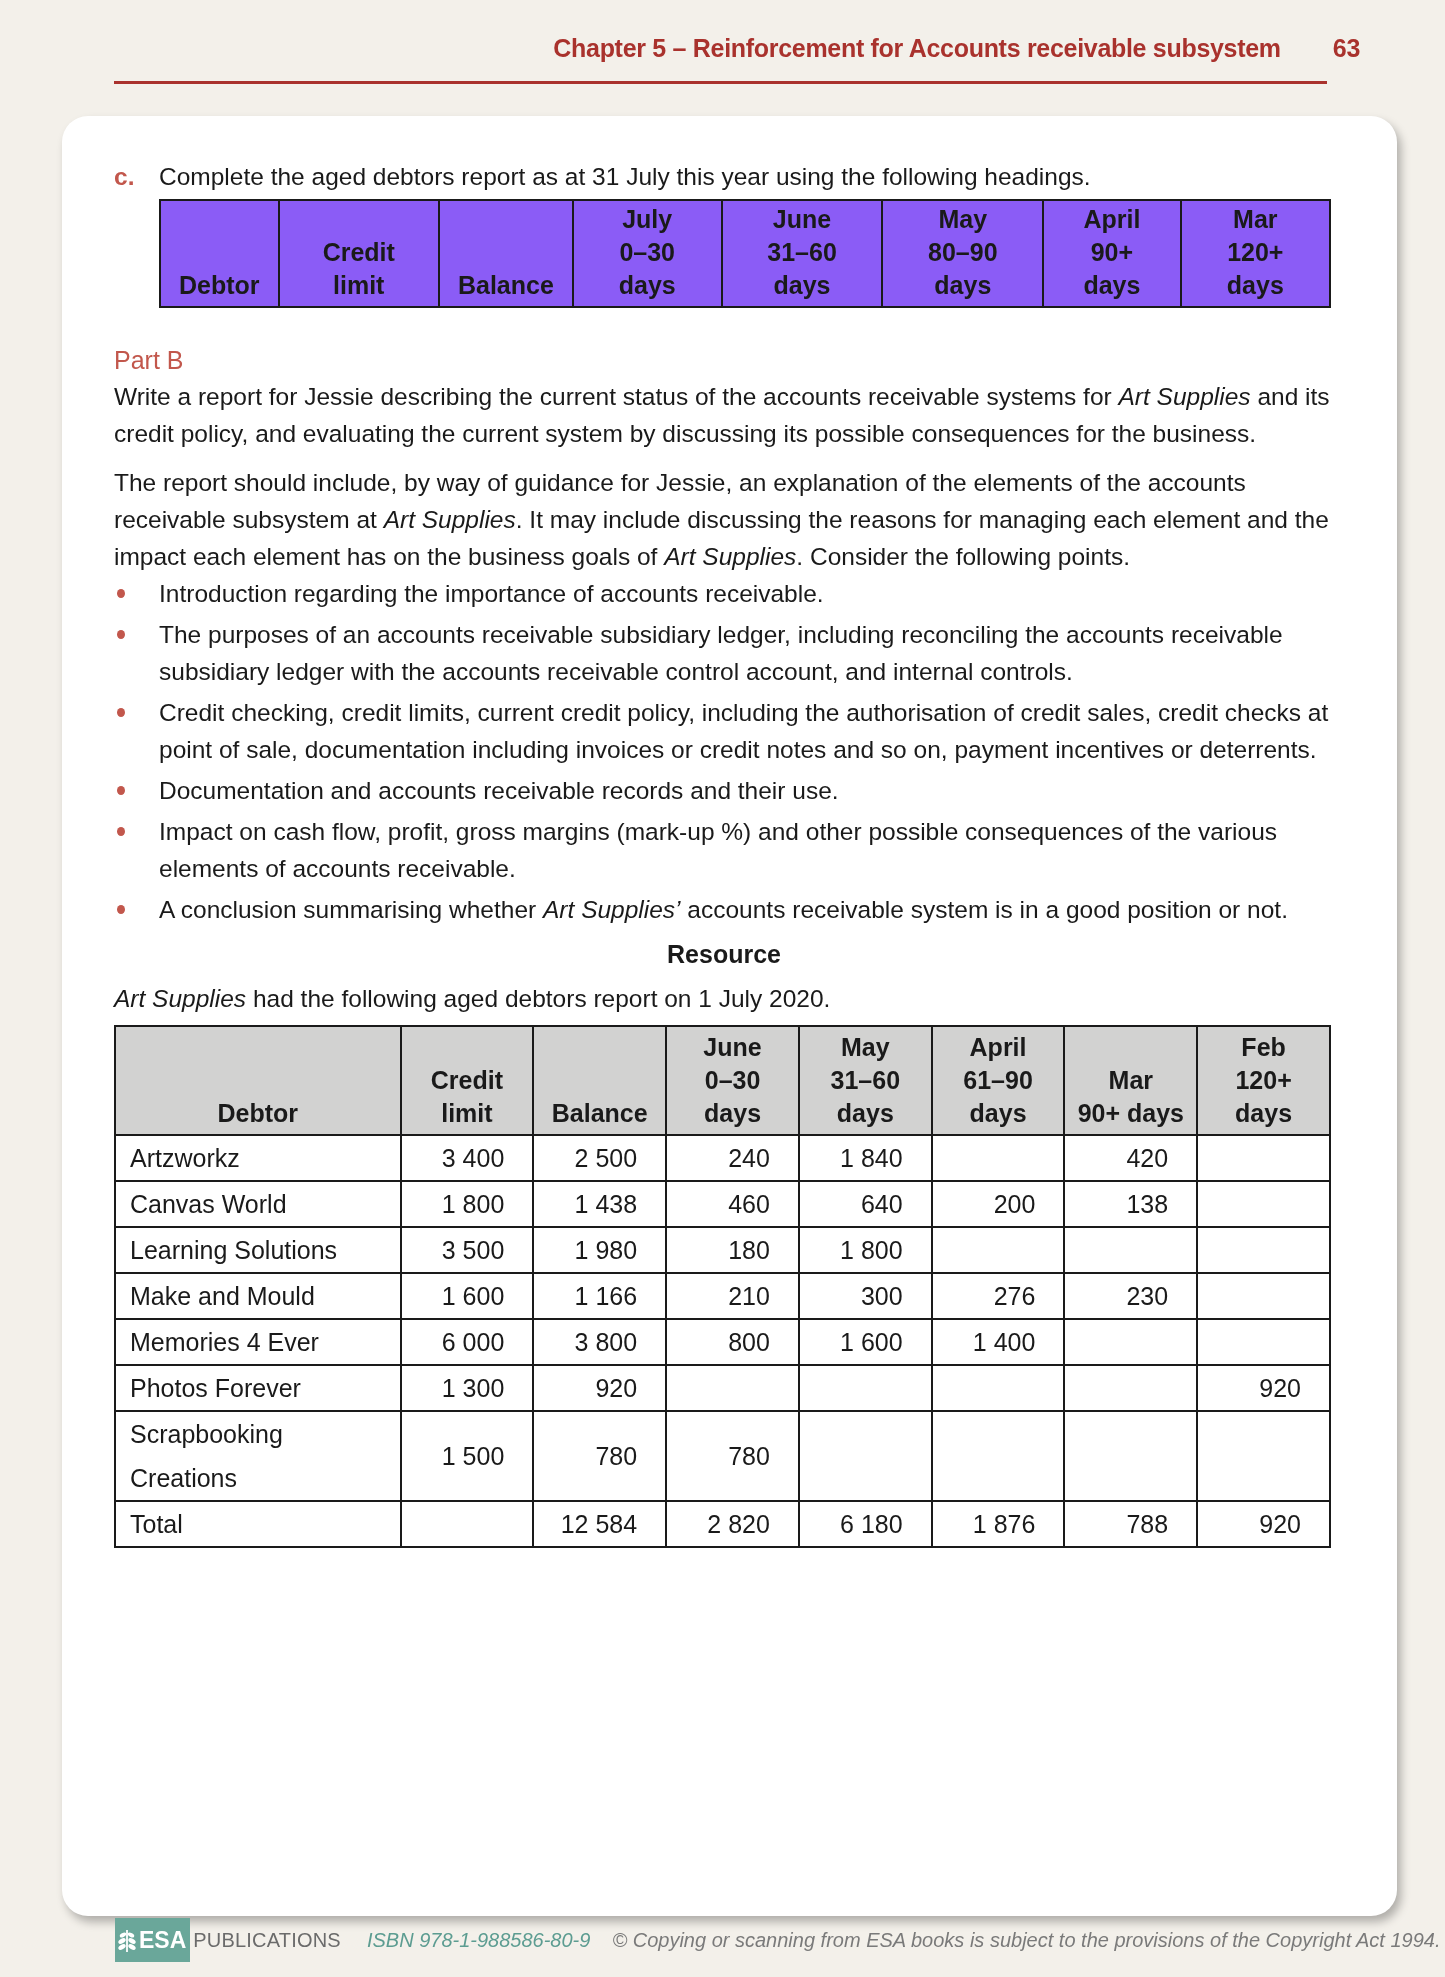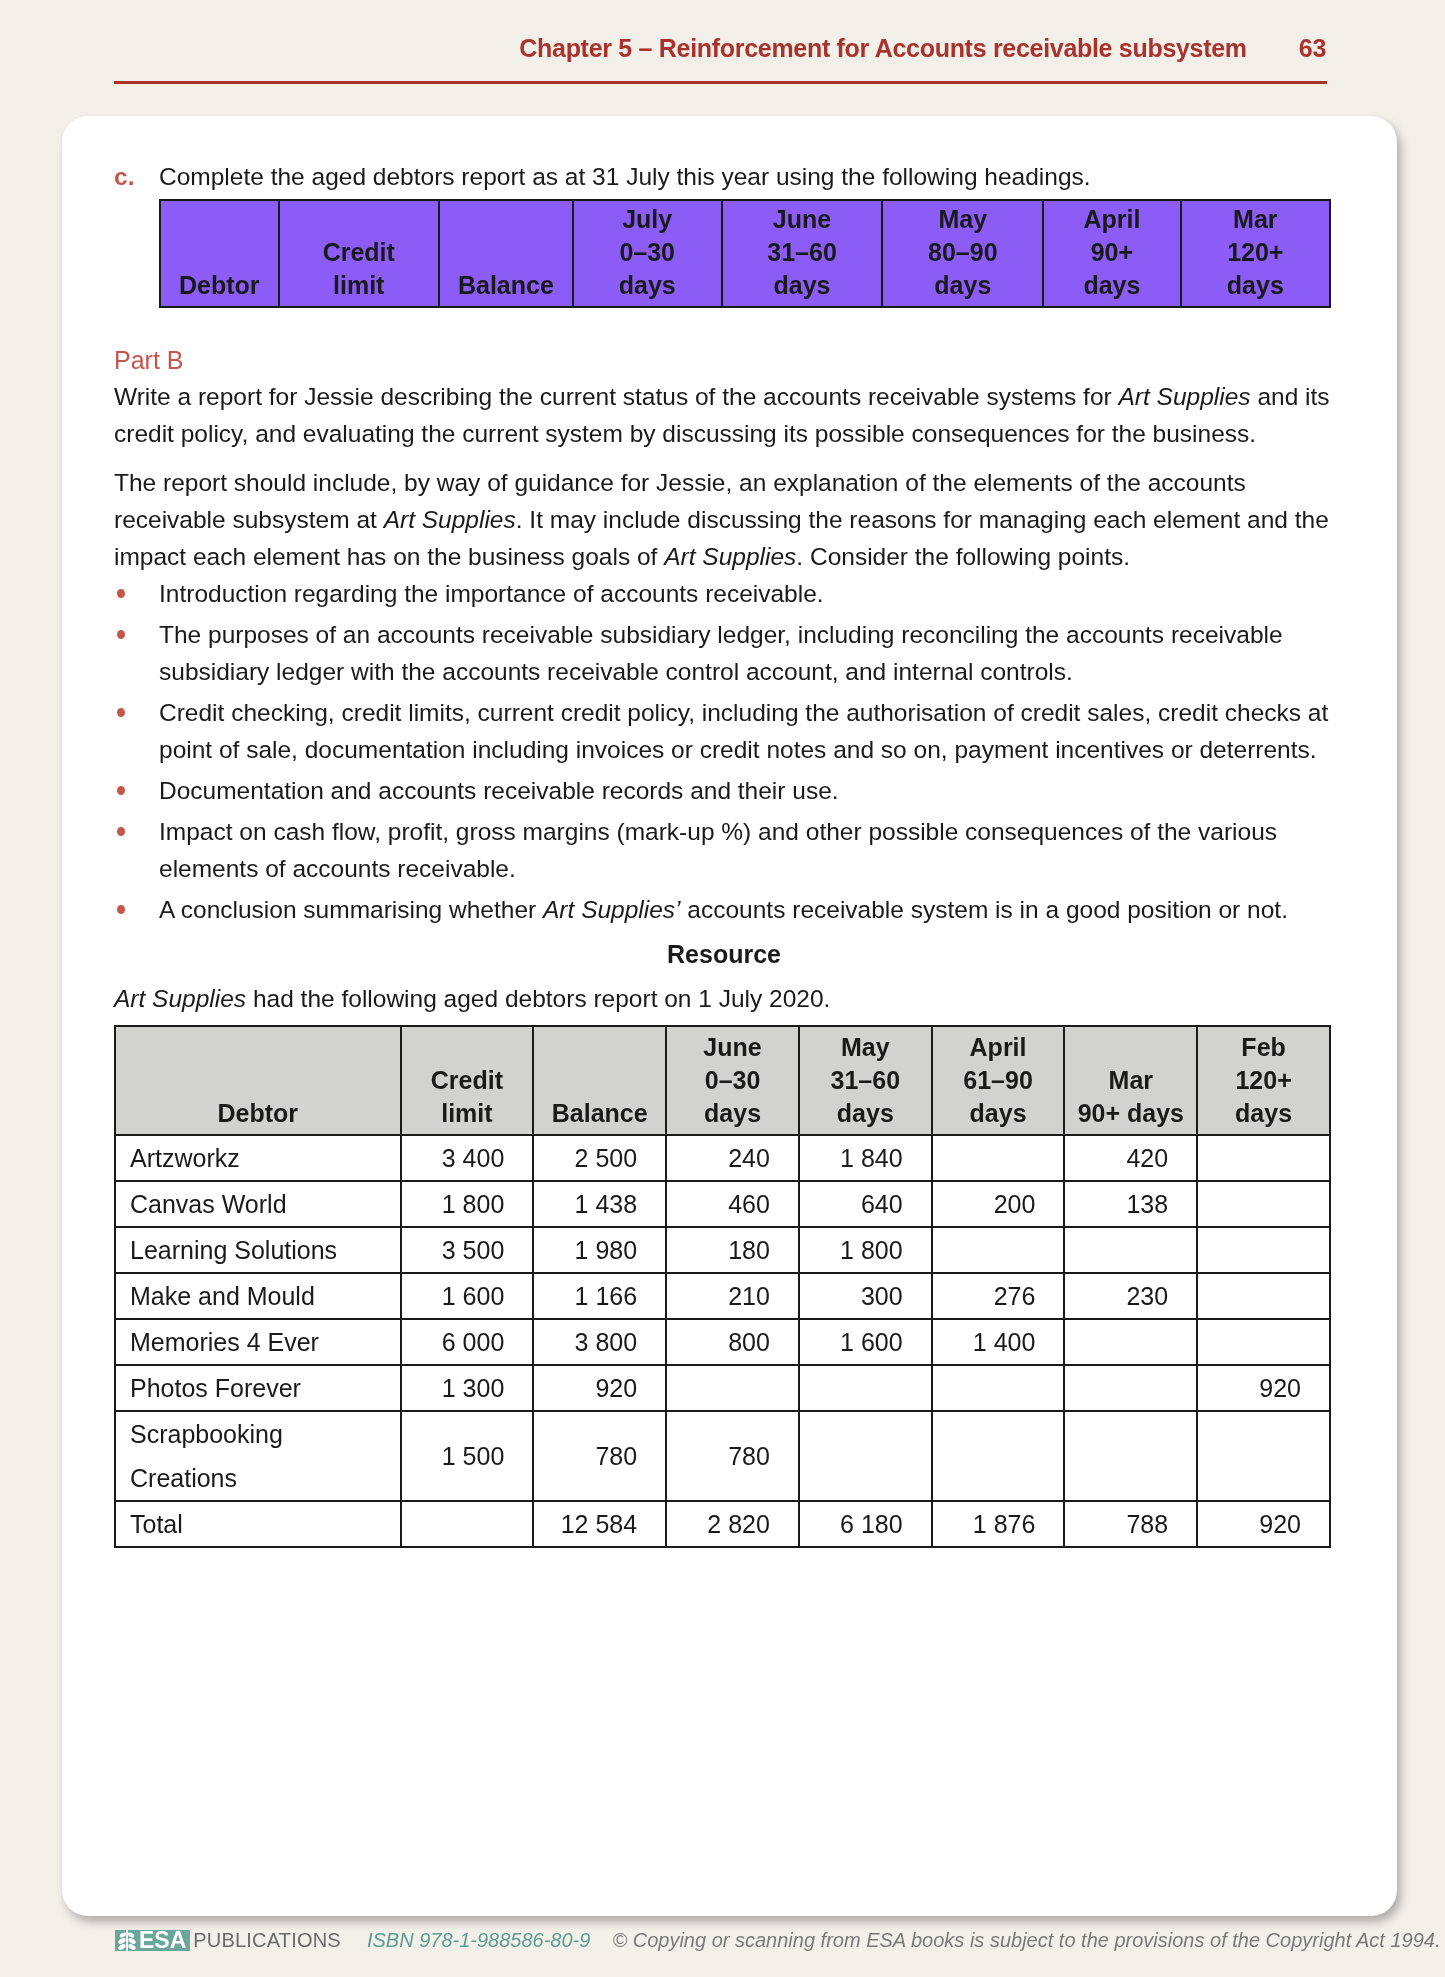--- a/index.html
+++ b/index.html
@@ -6,20 +6,21 @@
   body {
     width: 1445px; height: 1977px; position: relative; overflow: hidden;
     background: #f3f0ea;
     font-family: "Liberation Sans", "DejaVu Sans", sans-serif;
     color: #1a1a1a;
   }
   .running-head {
     position: absolute; left: 0; top: 34px; width: 1326px;
     text-align: right; font-weight: bold; font-size: 25px; color: #a9322d;
     letter-spacing: -0.3px;
+    padding-left: 34px;
   }
   .running-head .pg { display: inline-block; margin-left: 52px; }
   .head-rule {
     position: absolute; left: 114px; top: 81px; width: 1213px; height: 3px;
     background: #a9322d;
   }
   .page-card {
     position: absolute; left: 62px; top: 116px; width: 1335px; height: 1800px;
     background: #ffffff; border-radius: 26px;
     box-shadow: 4px 6px 10px rgba(0,0,0,0.28);
@@ -69,21 +70,21 @@
   }
   .debtors-table td.name { text-align: left; }
   .debtors-table col.c-name { width: 286px; }
   .debtors-table col.c-num { width: 133px; }
   .footer {
     position: absolute; left: 115px; top: 1925px; height: 30px;
     display: flex; align-items: center; font-size: 20px; white-space: nowrap;
   }
   .logo-box {
     background: #6aa79a; color: #ffffff; font-weight: bold; font-size: 23px;
-    padding: 0 4px 0 2px; height: 21px; line-height: 29px; display: flex;
+    padding: 0 4px 0 2px; height: 44px; line-height: 29px; display: flex;
     align-items: center;
   }
   .logo-box svg { margin-right: 2px; }
   .logo-pub { color: #6b6b6b; font-size: 20px; margin-left: 3px; letter-spacing: 0.2px; }
   .isbn { color: #5c9c91; font-style: italic; margin-left: 26px; }
   .copy { color: #7a7a7a; font-style: italic; margin-left: 22px; }
 </style>
 </head>
 <body>
 

